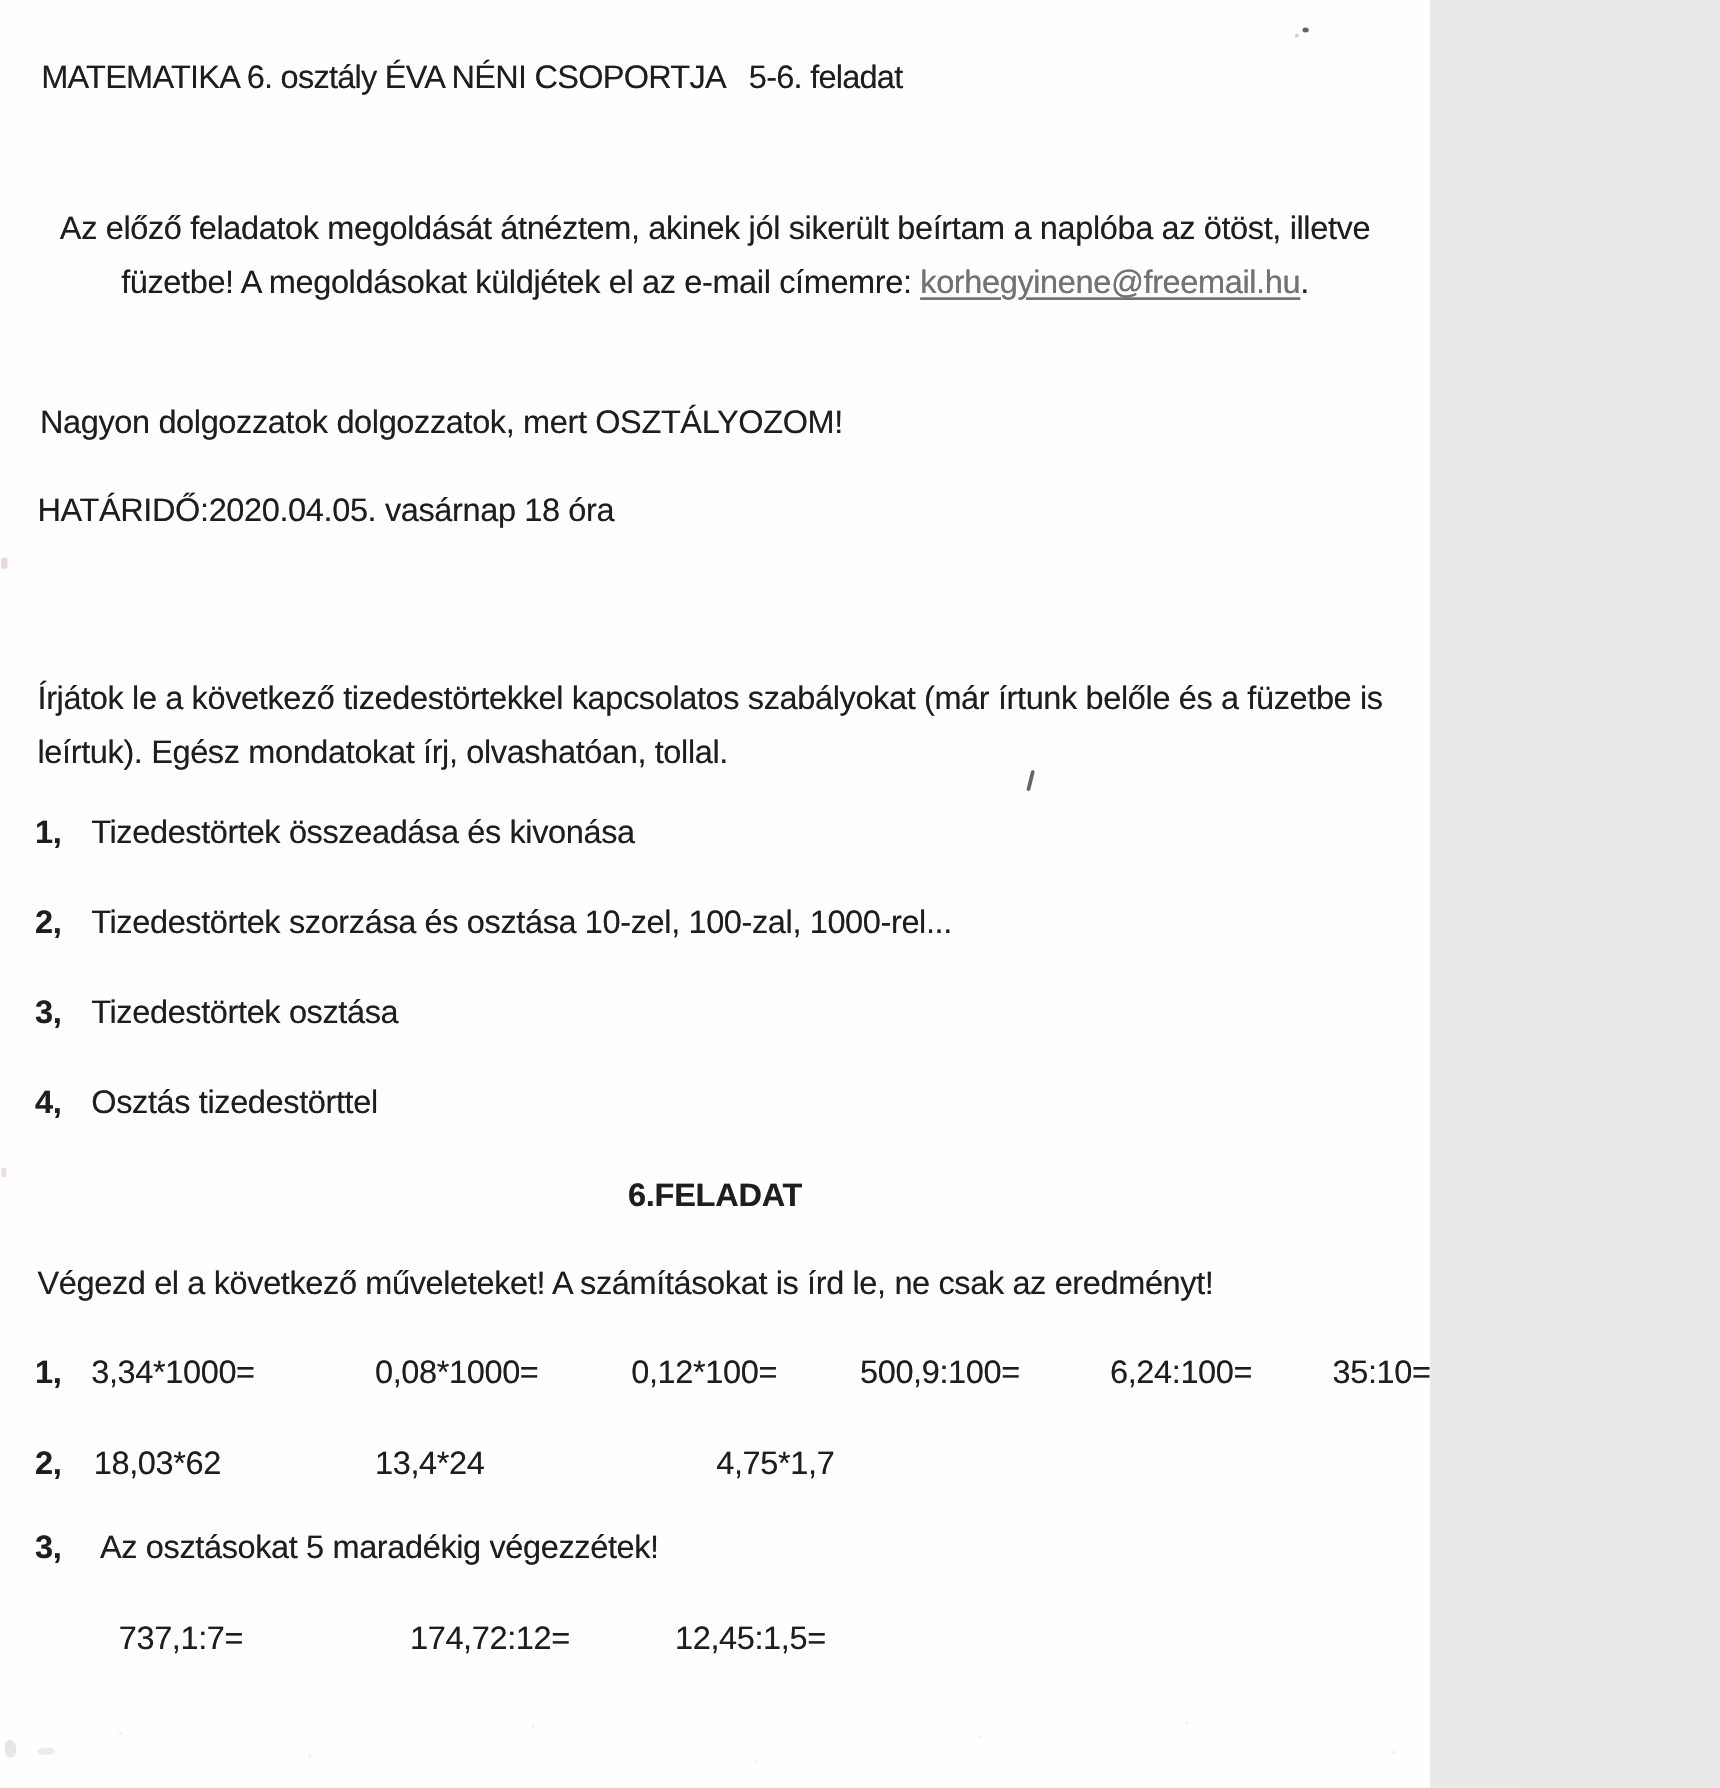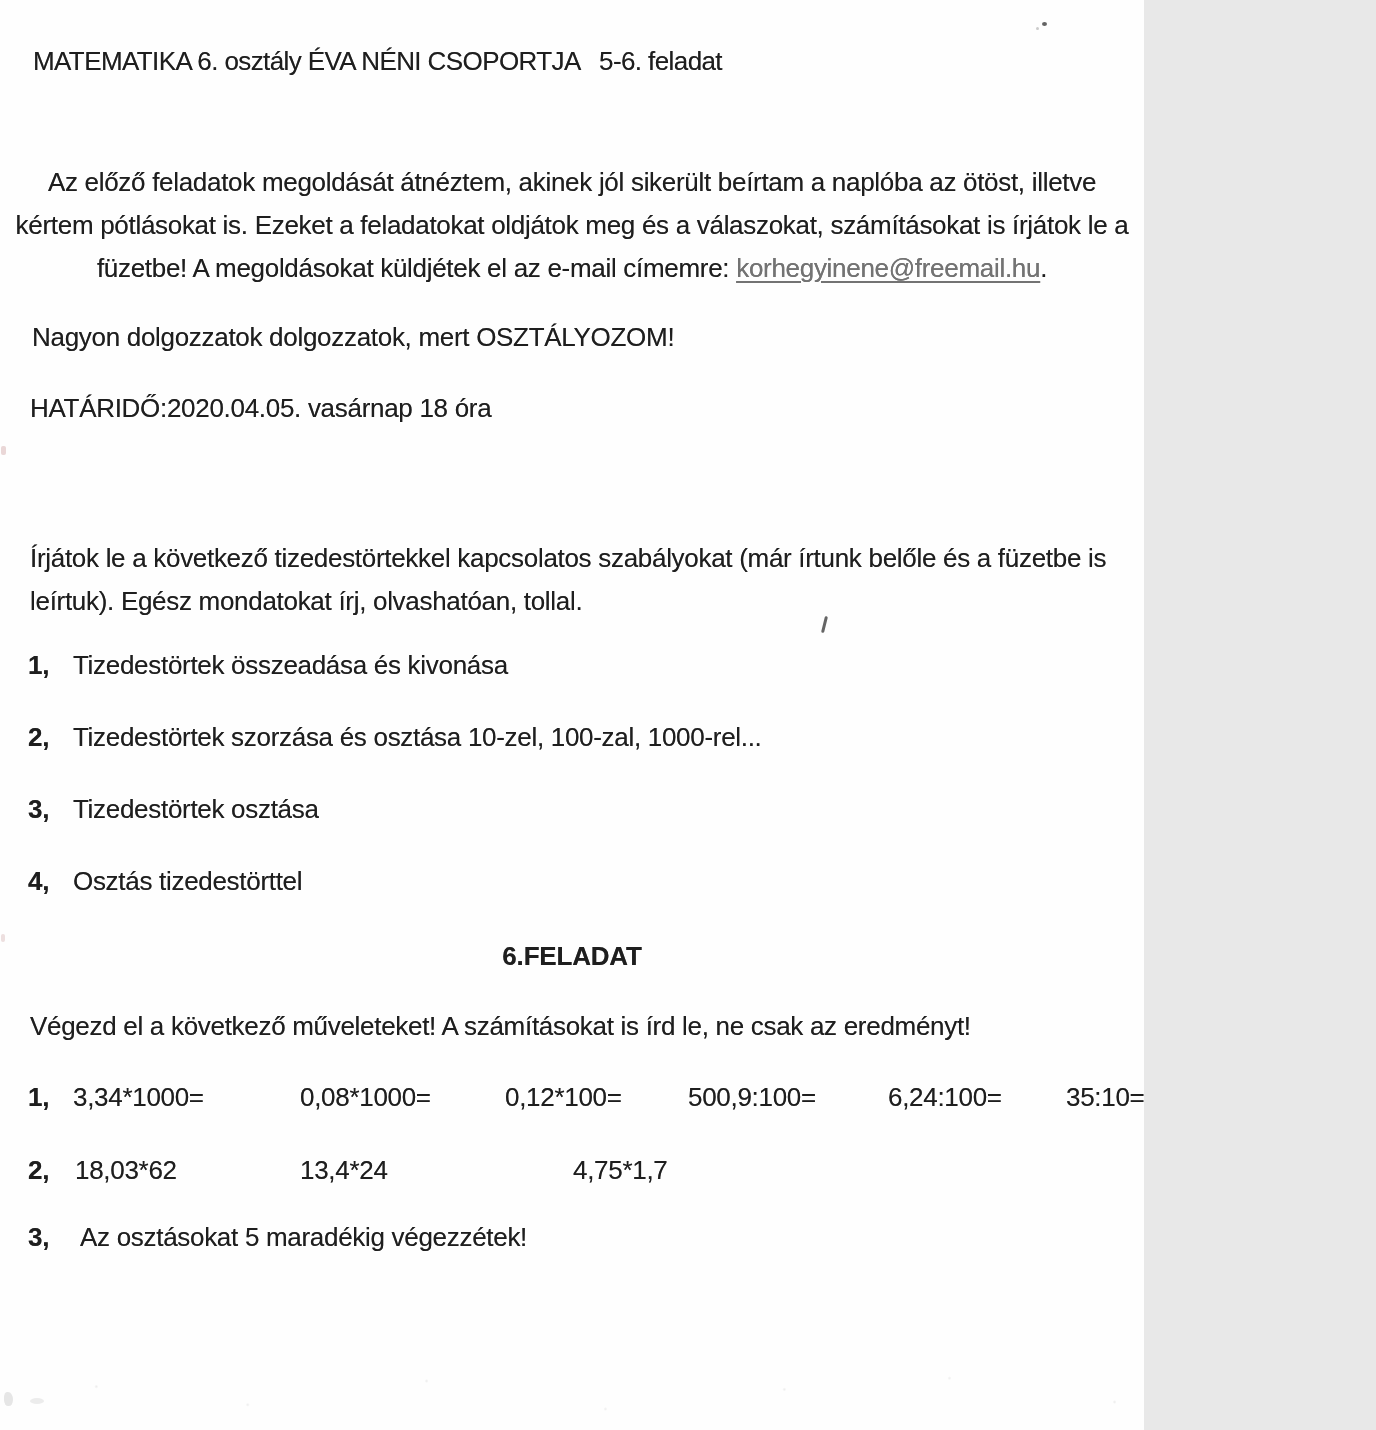--- a/index.html
+++ b/index.html
@@ -57,21 +57,20 @@
 </head>
 <body>
 
 <div class="page">
 
   <div class="abs title">MATEMATIKA 6. osztály ÉVA NÉNI CSOPORTJA   5-6. feladat</div>
 
 
   <div class="abs center intro">
     <div class="line">Az előző feladatok megoldását átnéztem, akinek jól sikerült beírtam a naplóba az ötöst, illetve</div>
-    <div class="line">kértem pótlásokat is. Ezeket a feladatokat oldjátok meg és a válaszokat, számításokat is írjátok le a</div>
     <div class="line"><span>füzetbe! A megoldásokat küldjétek el az e-mail címemre: </span><a class="email">korhegyinene@freemail.hu</a><span>.</span></div>
   </div>
 
   <div class="abs t warning">Nagyon dolgozzatok dolgozzatok, mert OSZTÁLYOZOM!</div>
 
   <div class="abs t deadline">HATÁRIDŐ:2020.04.05. vasárnap 18 óra</div>
 
 
   <div class="abs t instr5">
     <div class="line">Írjátok le a következő tizedestörtekkel kapcsolatos szabályokat (már írtunk belőle és a füzetbe is</div>
@@ -114,20 +113,25 @@
     <span class="p" style="left:75px">18,03*62</span>
     <span class="p" style="left:300px">13,4*24</span>
     <span class="p" style="left:573px">4,75*1,7</span>
   </div>
 
   <div class="abs row" style="top:1222px">
     <span class="p num" style="left:28px">3,</span>
     <span class="p" style="left:80px">Az osztásokat 5 maradékig végezzétek!</span>
   </div>
 
+  <div class="abs row" style="top:1295px">
+    <span class="p" style="left:95px">737,1:7=</span>
+    <span class="p" style="left:328px">174,72:12=</span>
+    <span class="p" style="left:540px">12,45:1,5=</span>
+  </div>
 
   <div class="art dot1"></div>
   <div class="art dot2"></div>
   <div class="art smudge1"></div>
   <div class="art slash"></div>
   <div class="art speck-pink1"></div>
   <div class="art speck-pink2"></div>
   <div class="art corner1"></div>
   <div class="art corner2"></div>
   <div class="art corner3"></div>

